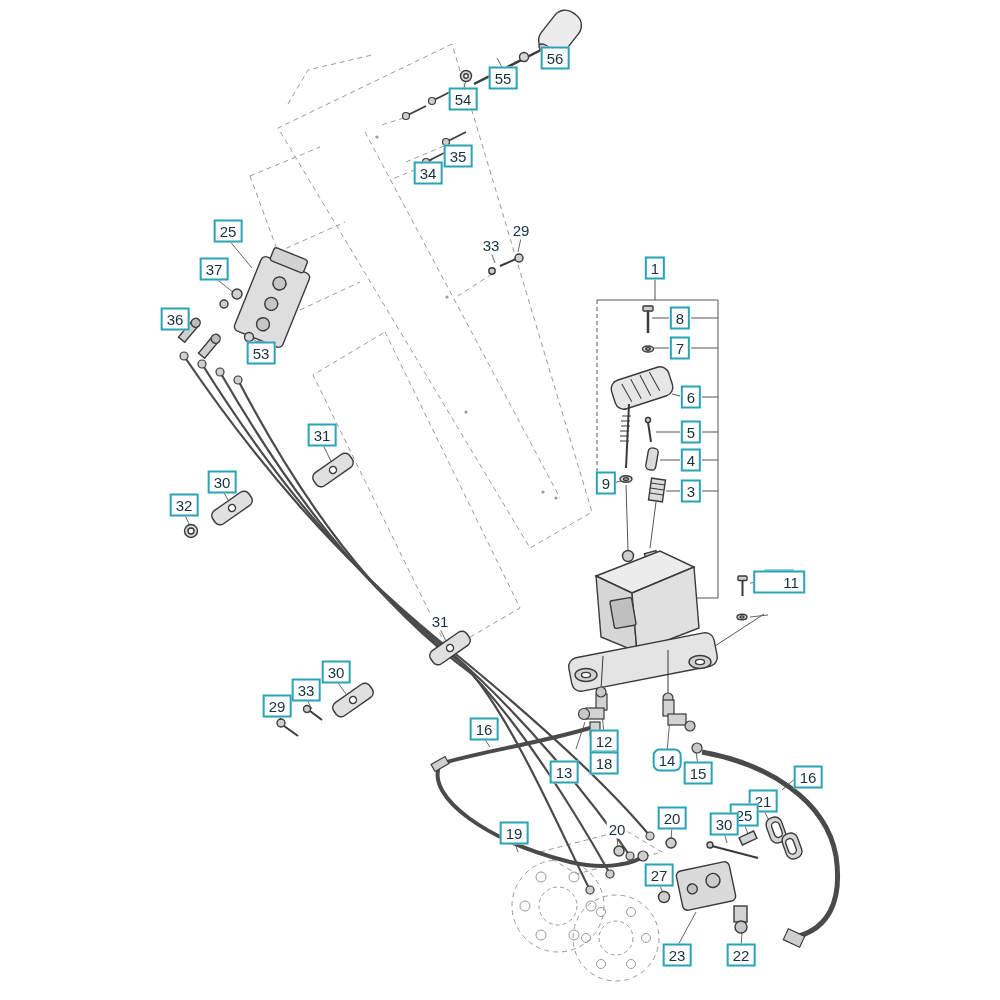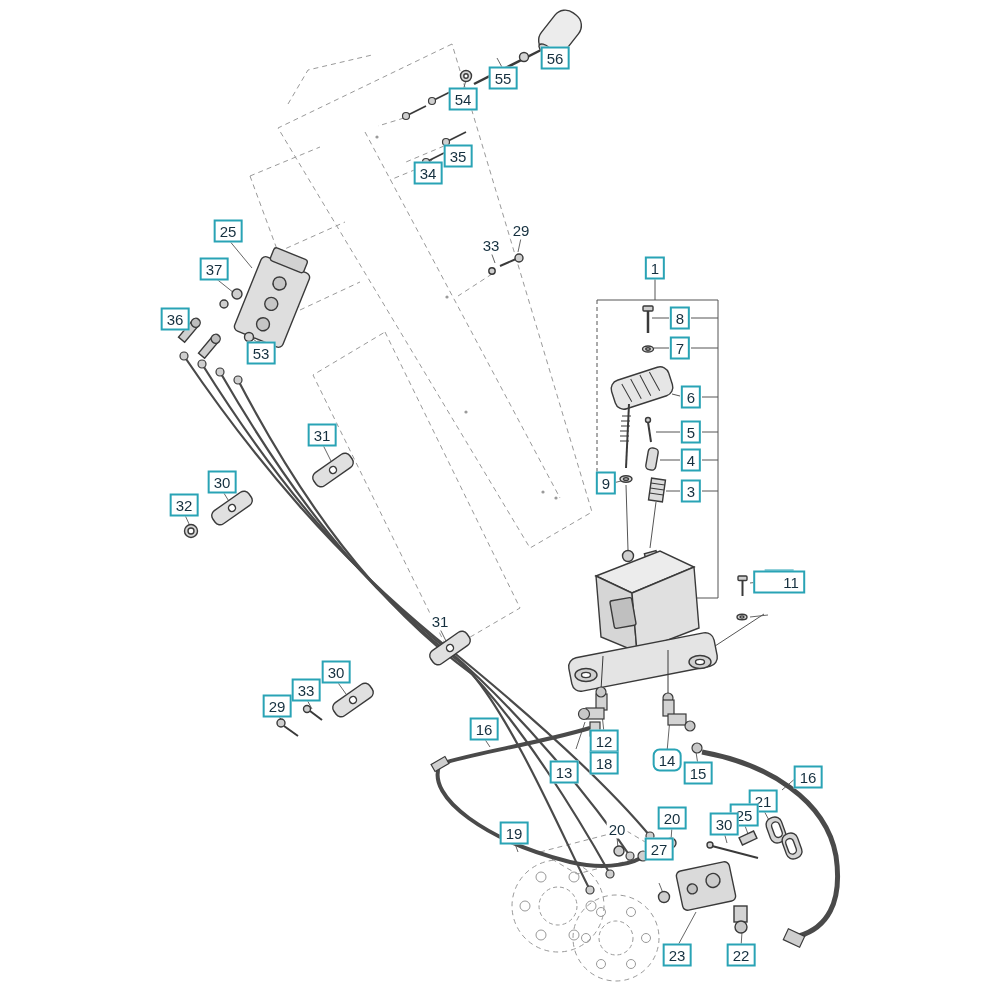--- a/index.html
+++ b/index.html
@@ -379,18 +379,18 @@
       <div class="part-label boxed" style="left: 604px; top: 763px;">18</div>
       <div class="part-label boxed" style="left: 667px; top: 760px; border-radius: 7px;">14</div>
       <div class="part-label boxed" style="left: 698px; top: 773px;">15</div>
       <div class="part-label boxed" style="left: 808px; top: 777px;">16</div>
       <div class="part-label boxed" style="left: 763px; top: 801px;">21</div>
       <div class="part-label boxed" style="left: 744px; top: 815px;">25</div>
       <div class="part-label boxed" style="left: 672px; top: 818px;">20</div>
       <div class="part-label boxed" style="left: 724px; top: 824px;">30</div>
       <div class="part-label" style="left: 617px; top: 829px;">20</div>
       <div class="part-label boxed" style="left: 514px; top: 833px;">19</div>
-      <div class="part-label boxed" style="left: 659px; top: 849px;">27</div>
+      <div class="part-label boxed" style="left: 659px; top: 875px;">27</div>
       <div class="part-label boxed" style="left: 677px; top: 955px;">23</div>
       <div class="part-label boxed" style="left: 741px; top: 955px;">22</div>
     </div>
 
 </div>
 
 </body></html>

